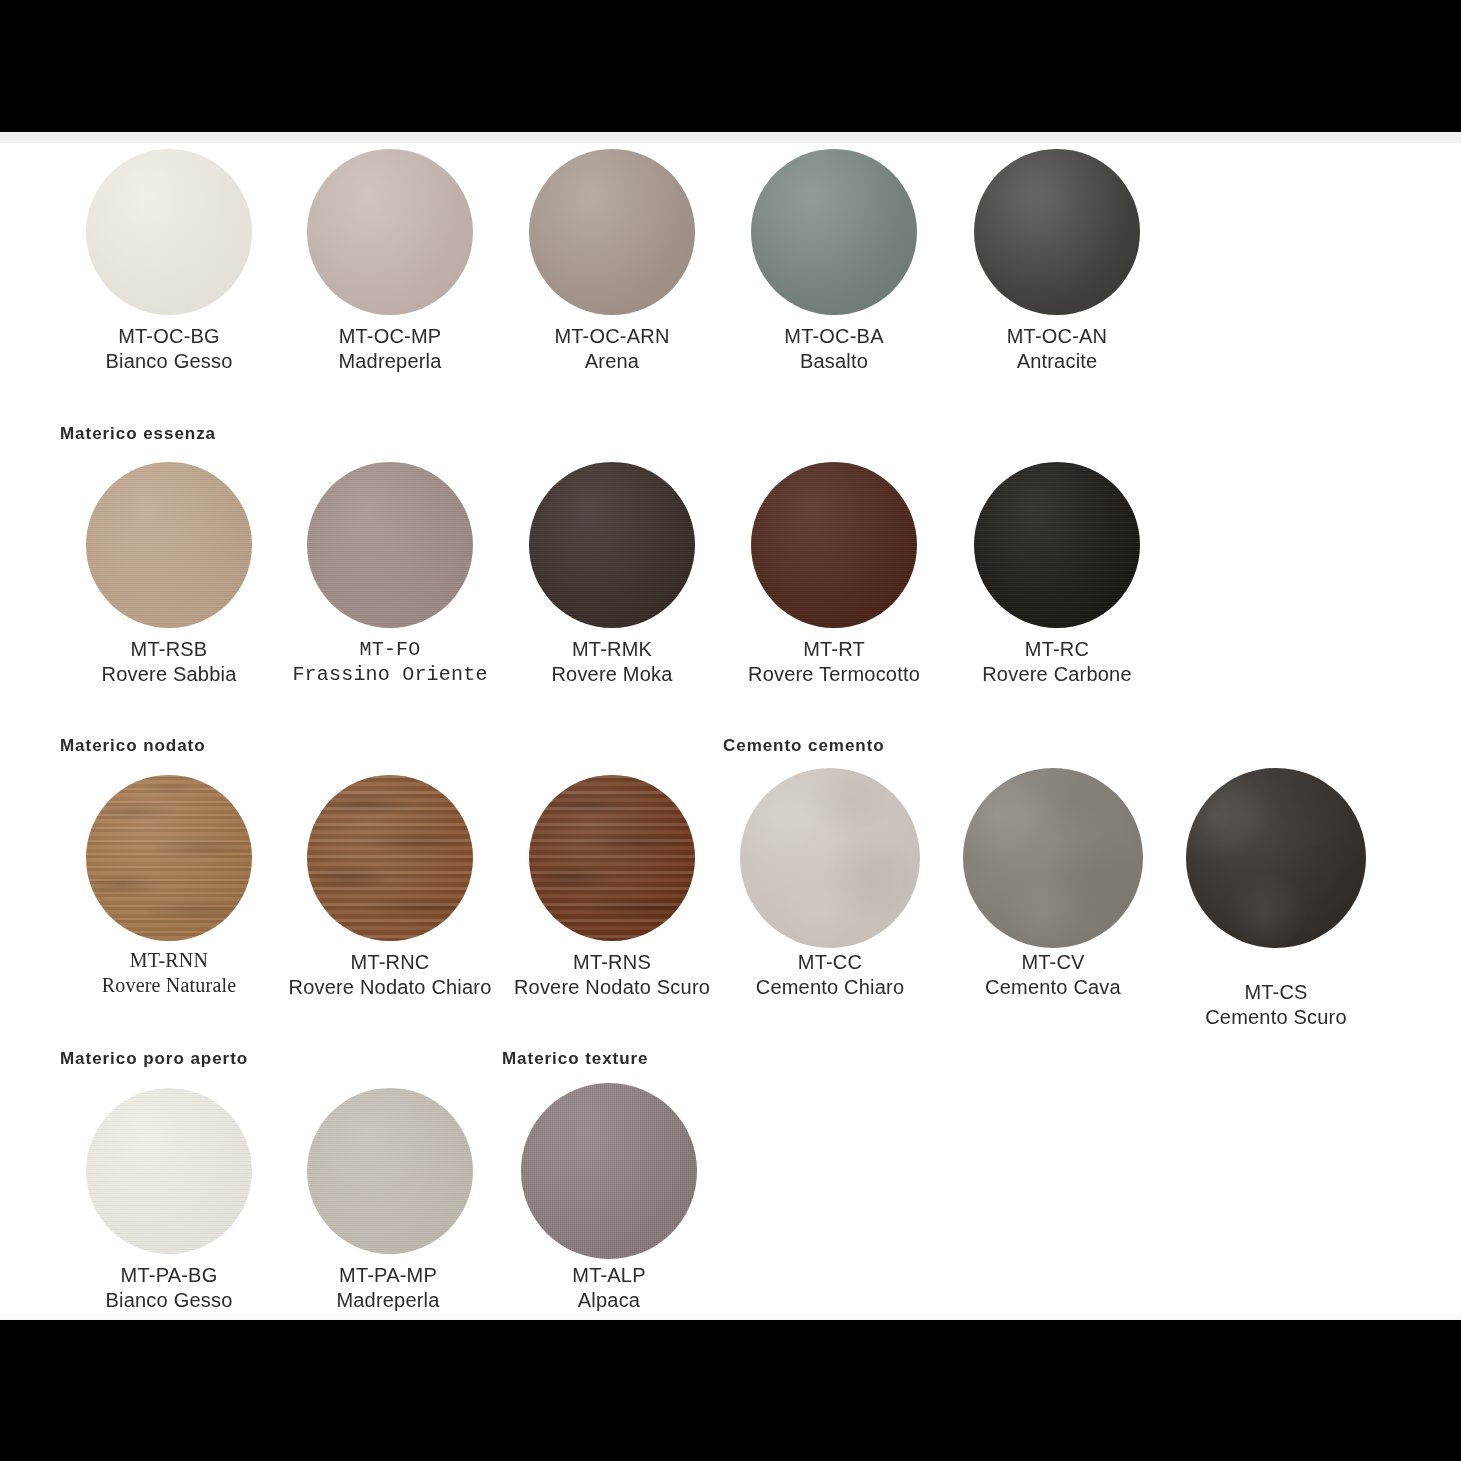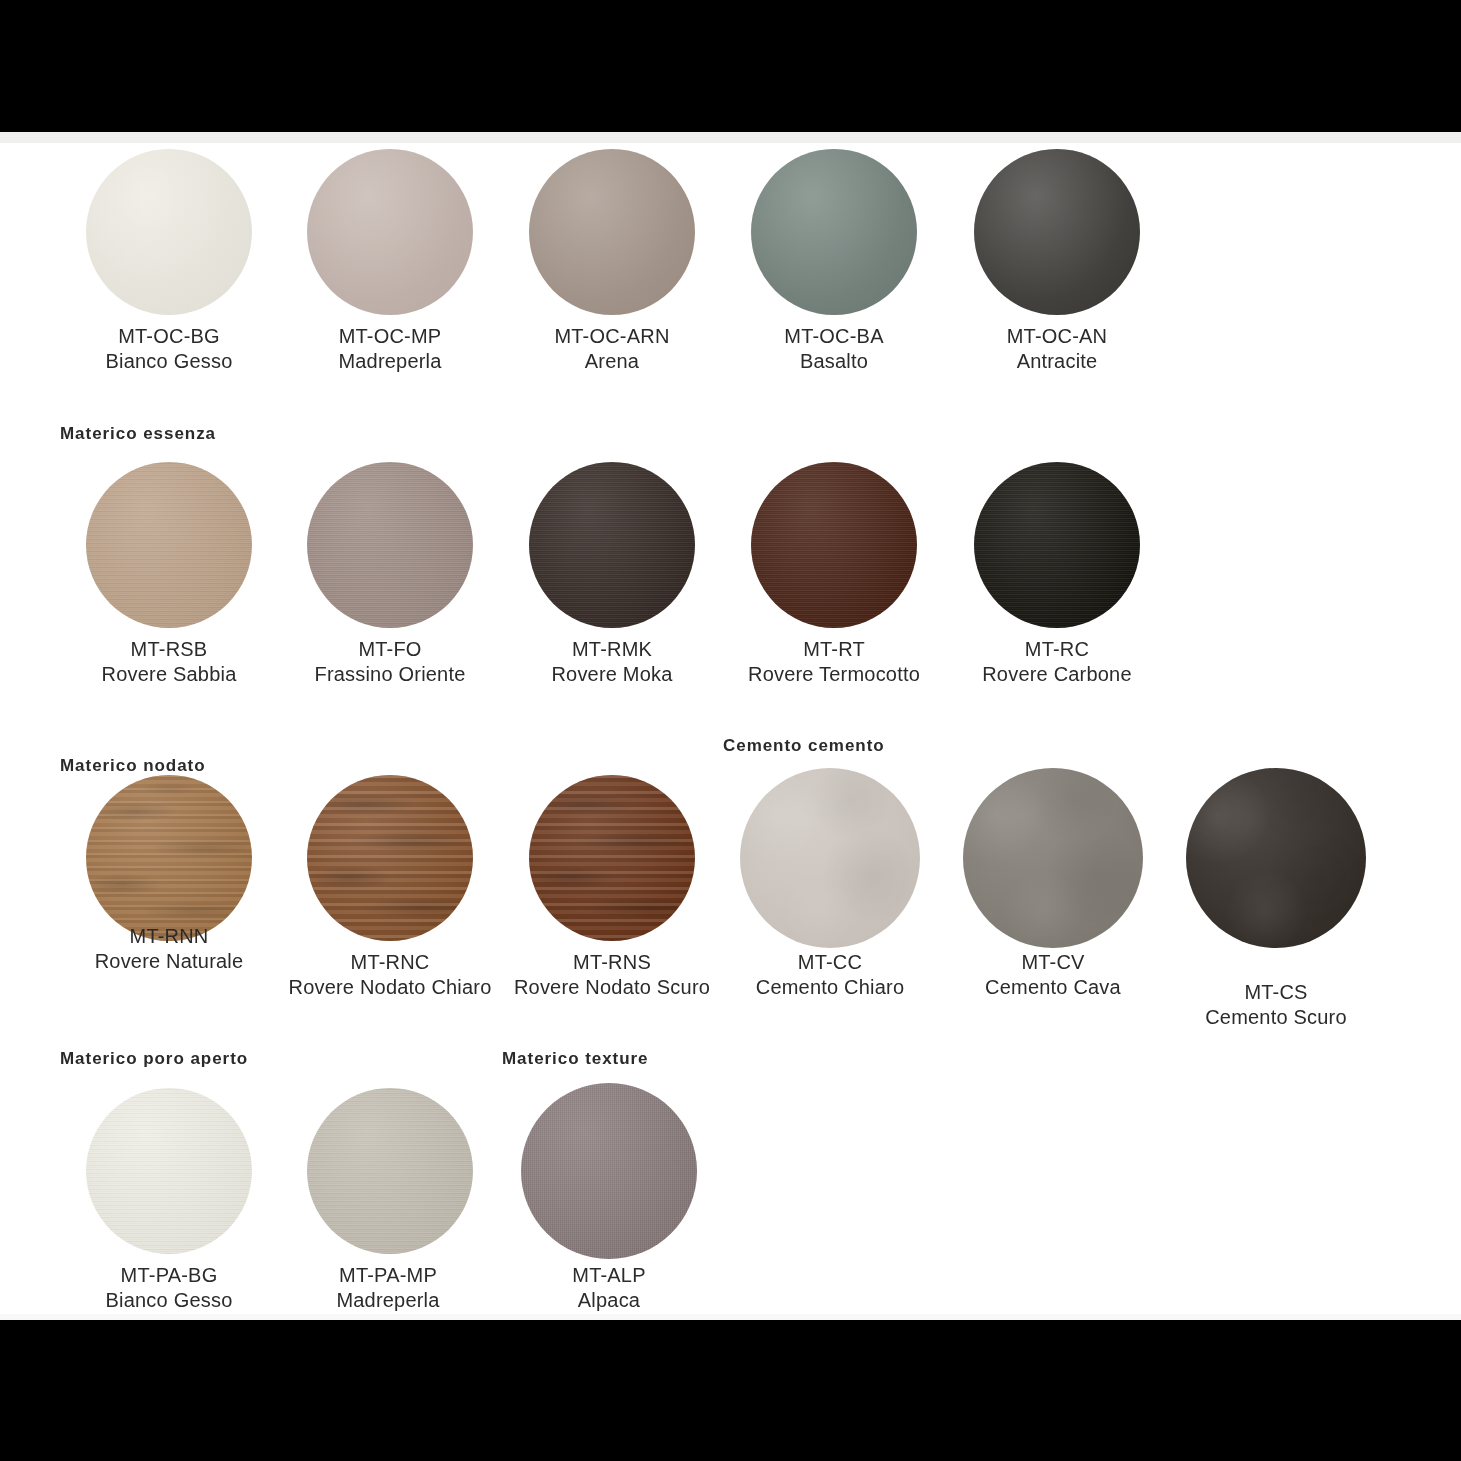--- a/index.html
+++ b/index.html
@@ -206,21 +206,21 @@
           <div class="shade"></div>
         </div>
         <div class="caption" style="left: 169px; top: 505px;">
           <span class="code">MT-RSB</span>
           <span class="nm">Rovere Sabbia</span>
         </div>
         <div class="swatch" style="width: 166px; height: 166px; left: 307px; top: 330px; background: rgb(160, 142, 135);">
           <div class="swatch-inner tex-fine-h"></div>
           <div class="shade"></div>
         </div>
-        <div class="caption" style="left: 390px; top: 505px;">
+        <div class="caption" style="left: 390px; top: 505px; font-family: Liberation Mono, monospace;">
           <span class="code">MT-FO</span>
           <span class="nm">Frassino Oriente</span>
         </div>
         <div class="swatch" style="width: 166px; height: 166px; left: 529px; top: 330px; background: rgb(53, 42, 38);">
           <div class="swatch-inner tex-fine-h"></div>
           <div class="shade"></div>
         </div>
         <div class="caption" style="left: 612px; top: 505px;">
           <span class="code">MT-RMK</span>
           <span class="nm">Rovere Moka</span>
@@ -234,26 +234,26 @@
           <span class="nm">Rovere Termocotto</span>
         </div>
         <div class="swatch" style="width: 166px; height: 166px; left: 974px; top: 330px; background: rgb(23, 21, 15);">
           <div class="swatch-inner tex-fine-h"></div>
           <div class="shade"></div>
         </div>
         <div class="caption" style="left: 1057px; top: 505px;">
           <span class="code">MT-RC</span>
           <span class="nm">Rovere Carbone</span>
         </div>
-        <div class="section-title" style="left: 60px; top: 624px;">Materico nodato</div>
+        <div class="section-title" style="left: 60px; top: 604px;">Materico nodato</div>
         <div class="swatch" style="width: 166px; height: 166px; left: 86px; top: 643px; background: rgb(164, 118, 74);">
           <div class="swatch-inner tex-wood-h"></div>
           <div class="shade"></div>
         </div>
-        <div class="caption" style="left: 169px; top: 792px;">
+        <div class="caption" style="left: 169px; top: 816px; font-family: Liberation Serif, serif;">
           <span class="code">MT-RNN</span>
           <span class="nm">Rovere Naturale</span>
         </div>
         <div class="swatch" style="width: 166px; height: 166px; left: 307px; top: 643px; background: rgb(138, 85, 48);">
           <div class="swatch-inner tex-grain-strong"></div>
           <div class="shade"></div>
         </div>
         <div class="caption" style="left: 390px; top: 818px;">
           <span class="code">MT-RNC</span>
           <span class="nm">Rovere Nodato Chiaro</span>

